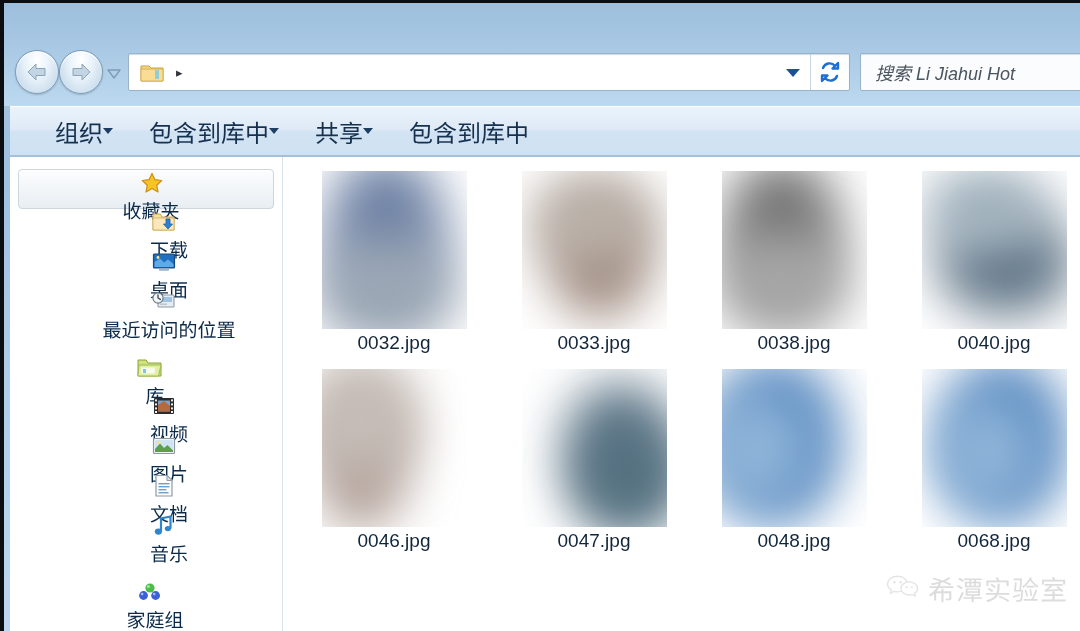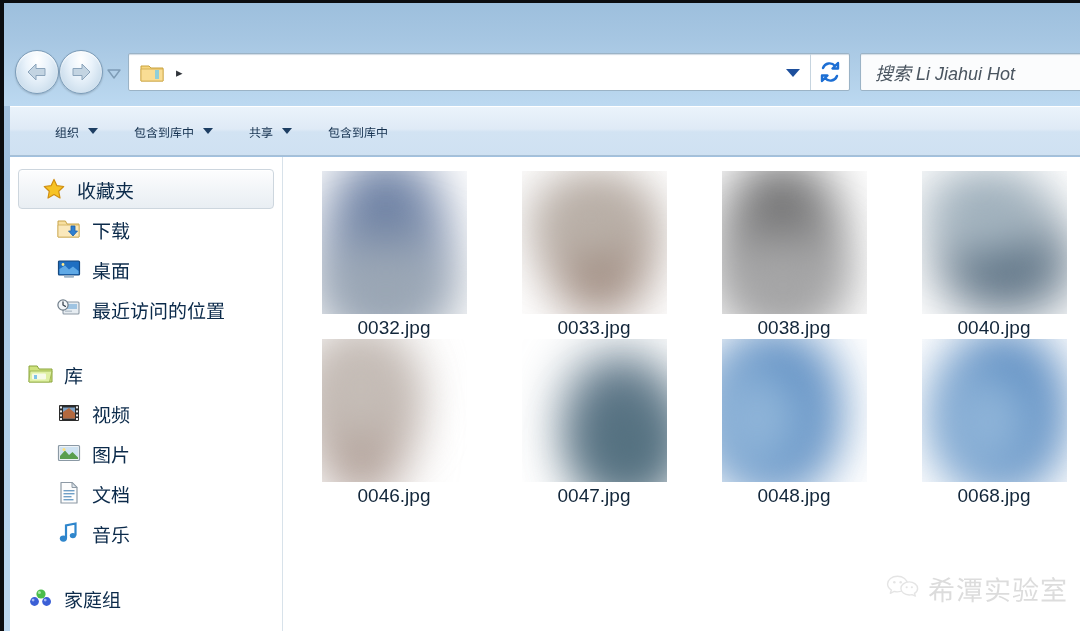--- a/index.html
+++ b/index.html
@@ -174,25 +174,24 @@
         #d2e3f3 52%,
         #cfe1f2 100%);
     border-top: 1px solid #ffffff;
     border-bottom: 1px solid #a7c0d6;
     display: flex;
     align-items: center;
   }
   .cmd-item {
     display: flex;
     align-items: center;
-    gap: 9px;
     height: 34px;
     padding: 0 14px;
     margin-left: 6px;
-    font-size: 12px;
+    font-size: 24px;
     color: #15314f;
     border: 1px solid transparent;
     border-radius: 3px;
     cursor: pointer;
     white-space: nowrap;
   }
   .cmd-item:first-child { margin-left: 30px; }
   .cmd-caret {
     width: 0; height: 0;
     border-left: 5px solid transparent;
@@ -222,20 +221,21 @@
   }
   .nav-group { margin-bottom: 4px; }
 
   .nav-row {
     display: flex;
     align-items: center;
     height: 38px;
     padding-left: 18px;
     cursor: pointer;
     box-sizing: border-box;
+    flex-direction: column;
   }
   .nav-row.child { padding-left: 46px; height: 40px; }
   .nav-row .nav-icon {
     flex: 0 0 auto;
     width: 26px;
     height: 26px;
     margin-right: 10px;
     display: flex;
     align-items: center;
     justify-content: center;
@@ -272,21 +272,21 @@
   .thumb-grid {
     position: absolute;
     left: 11px;
     top: 14px;
     width: 800px;
     display: flex;
     flex-wrap: wrap;
   }
   .thumb-cell {
     width: 200px;
-    height: 168px;
+    height: 198px;
     box-sizing: border-box;
     display: flex;
     flex-direction: column;
     align-items: center;
     cursor: pointer;
   }
   .thumb-img {
     width: 145px;
     height: 158px;
     position: relative;

